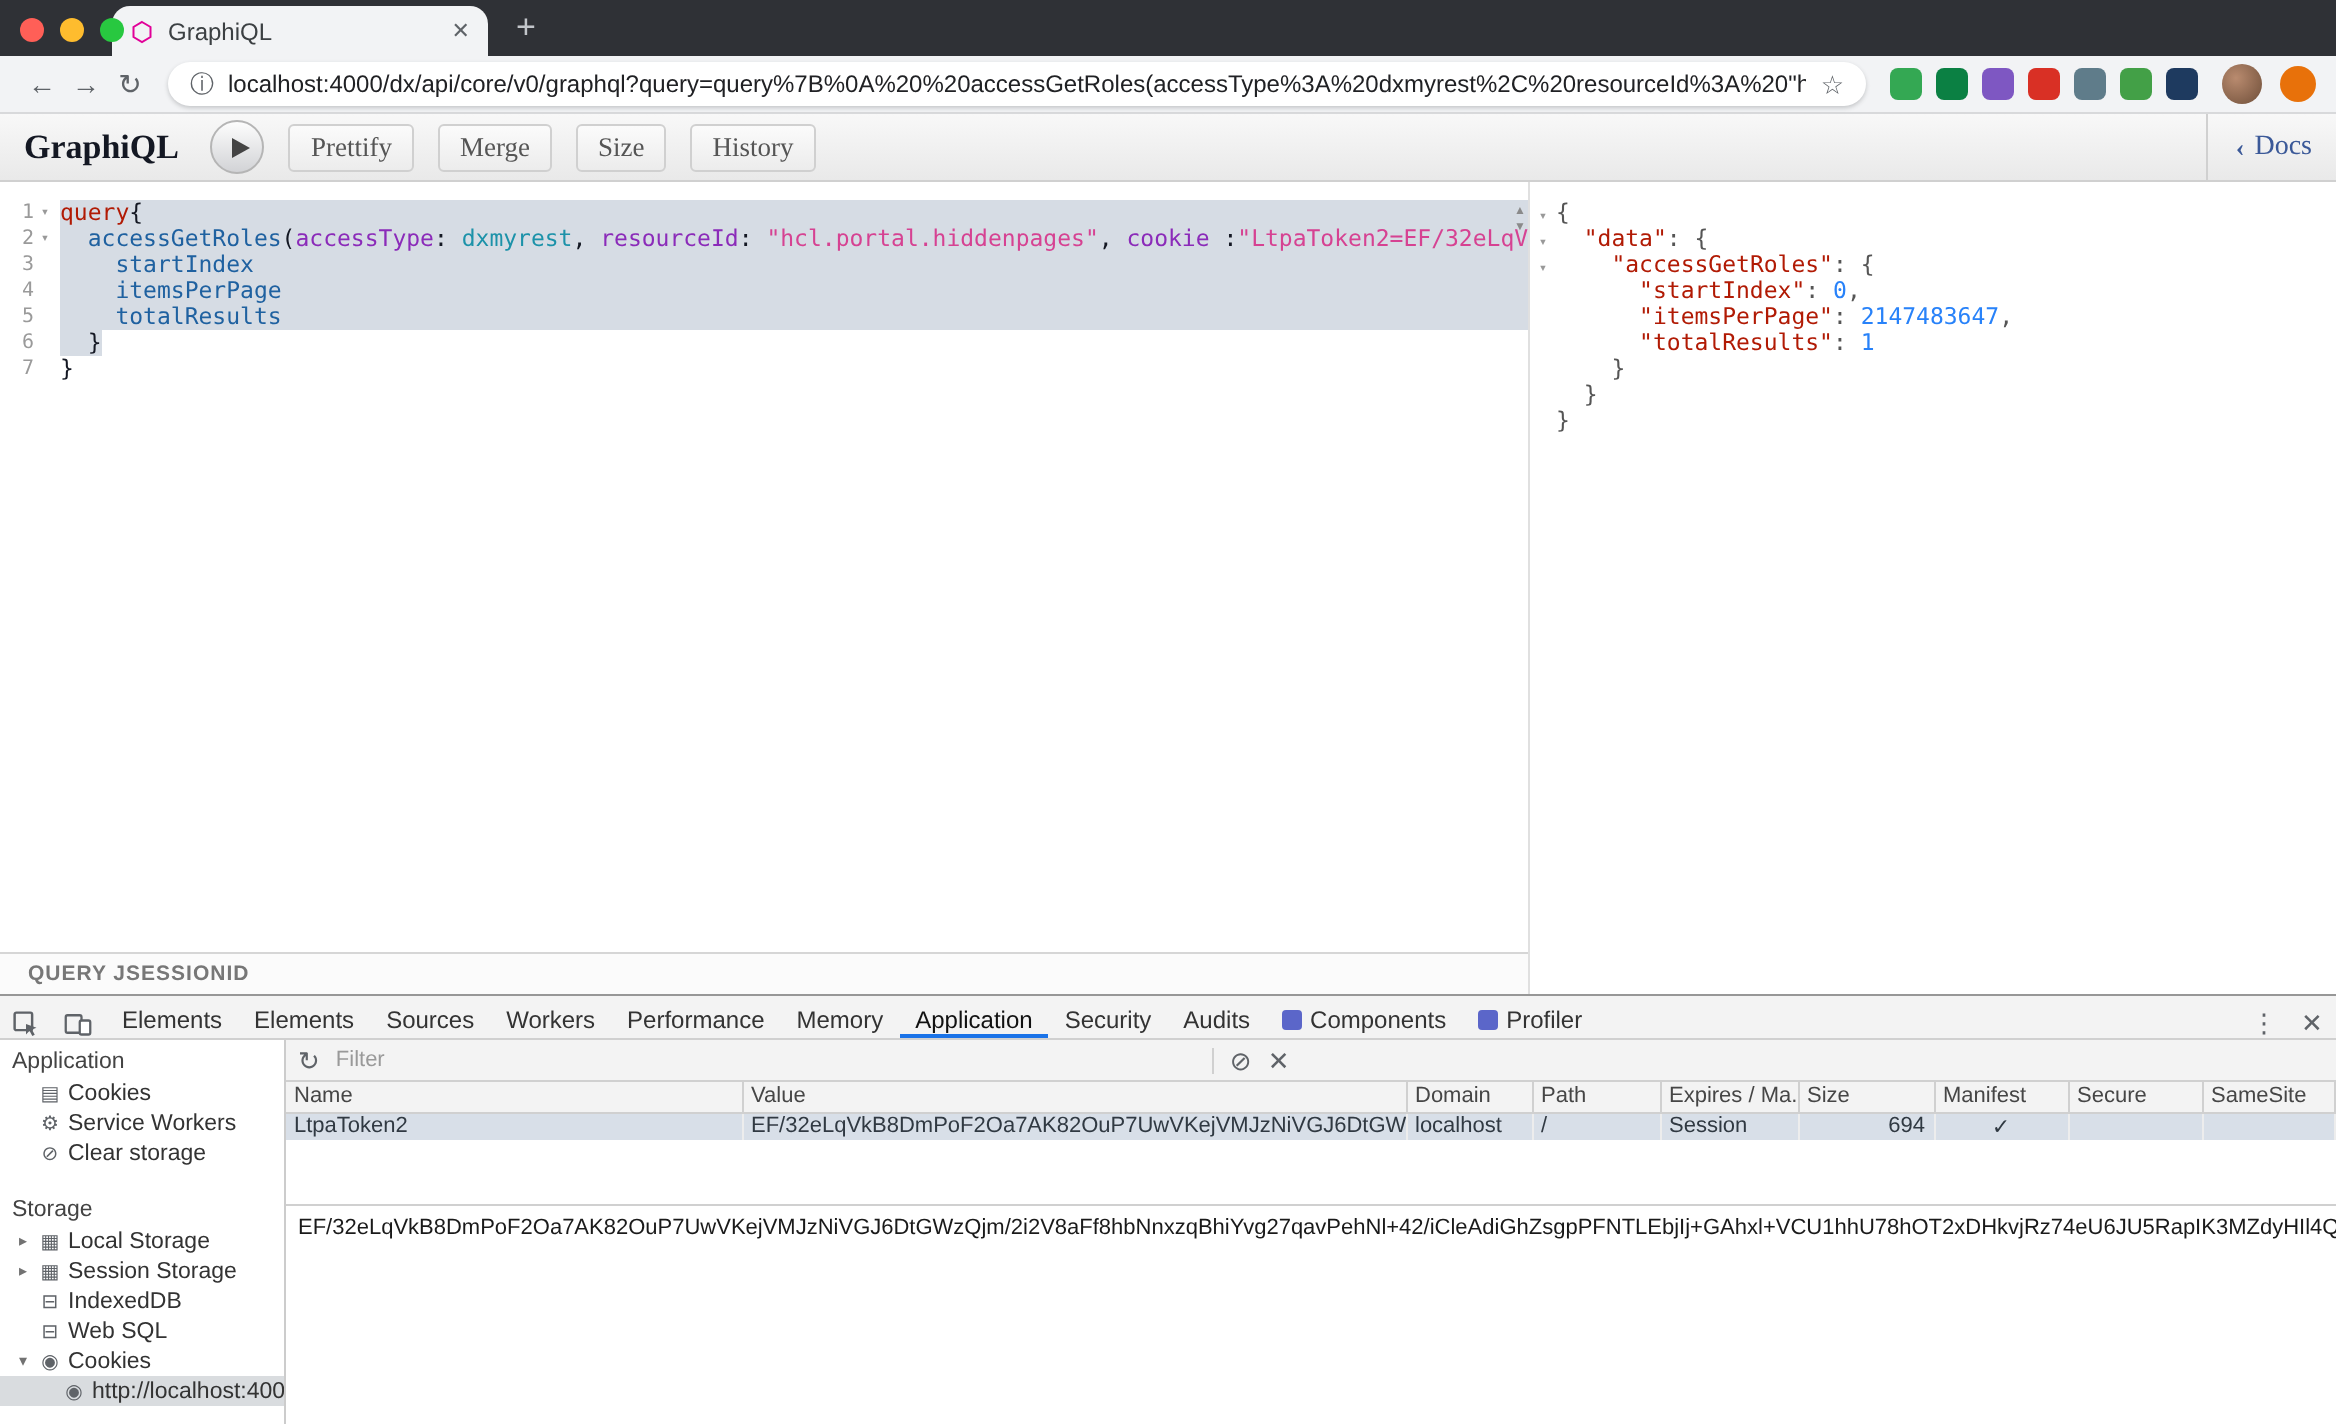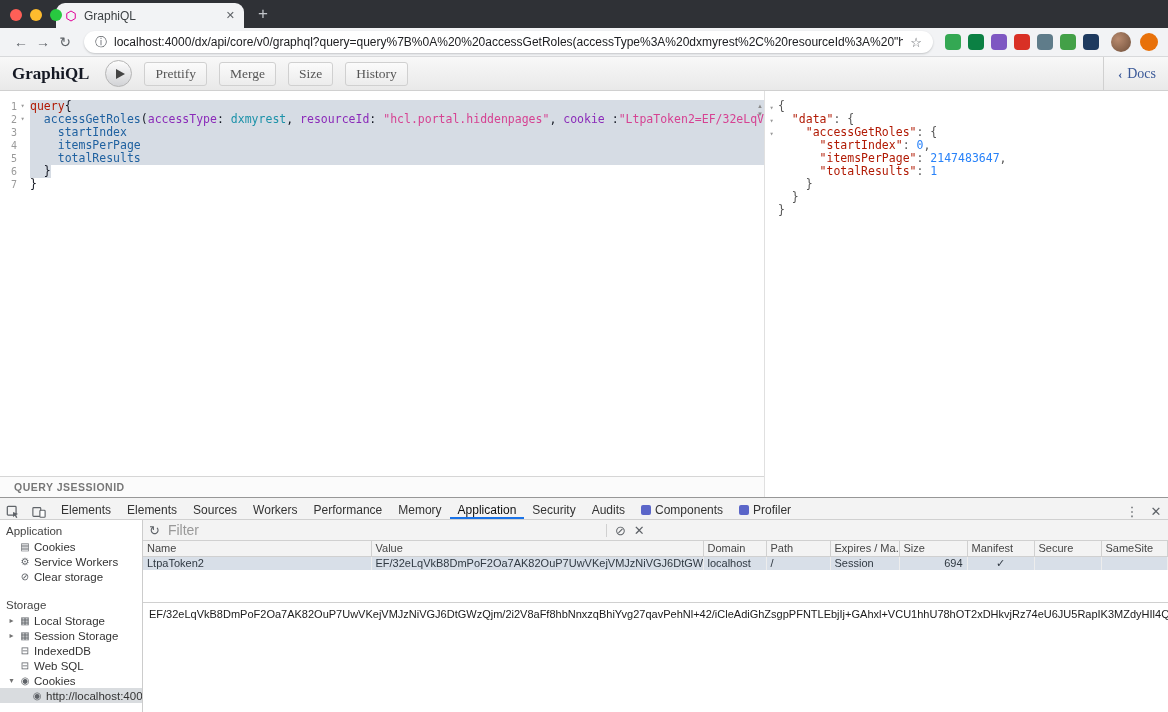--- a/index.html
+++ b/index.html
@@ -75,21 +75,21 @@
   .sb-header.storage{margin-top:13px;}
   .sb-item{height:15px;display:flex;align-items:center;padding-left:7px;gap:3px;}
   .sb-arrow{flex:0 0 9px;font-size:8px;color:#727272;text-align:center;}
   .sb-icon{flex:0 0 12px;font-size:10px;color:#5f6368;text-align:center;}
   .sb-label{white-space:nowrap;overflow:hidden;}
   .sb-item.child{padding-left:19px;}
   .sb-item.selected{background:#d9dcdf;}
   .dt-main{flex:1;display:flex;flex-direction:column;min-width:0;}
   .dt-toolbar{flex:0 0 21px;background:#f3f3f3;border-bottom:1px solid #d0d0d0;display:flex;align-items:center;padding:0 6px;gap:8px;color:#5f6368;}
   .tb-icon{font-size:13px;}
-  .filter-input{width:430px;border:none;background:transparent;font-size:14px;color:#333;outline:none;font-family:"Liberation Sans",sans-serif;}
+  .filter-input{width:430px;border:none;background:transparent;font-size:11px;color:#333;outline:none;font-family:"Liberation Sans",sans-serif;}
   .filter-input::placeholder{color:#999;}
   .tb-divider{border-left:1px solid #d0d0d0;height:13px;}
   .cookies-table{border-collapse:collapse;table-layout:fixed;width:100%;font-size:11px;color:#303942;}
   .cookies-table th{height:15px;font-weight:normal;text-align:left;padding:0 4px;background:#f3f3f3;border-bottom:1px solid #d0d0d0;border-right:1px solid #d0d0d0;overflow:hidden;white-space:nowrap;color:#464646;}
   .cookies-table td{height:14px;padding:0 4px;border-right:1px solid #ededed;overflow:hidden;white-space:nowrap;}
   tr.selected td{background:#d8dfe8;}
   .col-0{width:228px}.col-1{width:332px}.col-2{width:63px}.col-3{width:64px}.col-4{width:69px}.col-5{width:68px}.col-6{width:67px}.col-7{width:67px}
   td.col-5{text-align:right}
   td.col-6,td.col-7,td.col-8{text-align:center}
   .dt-empty{flex:1;}

